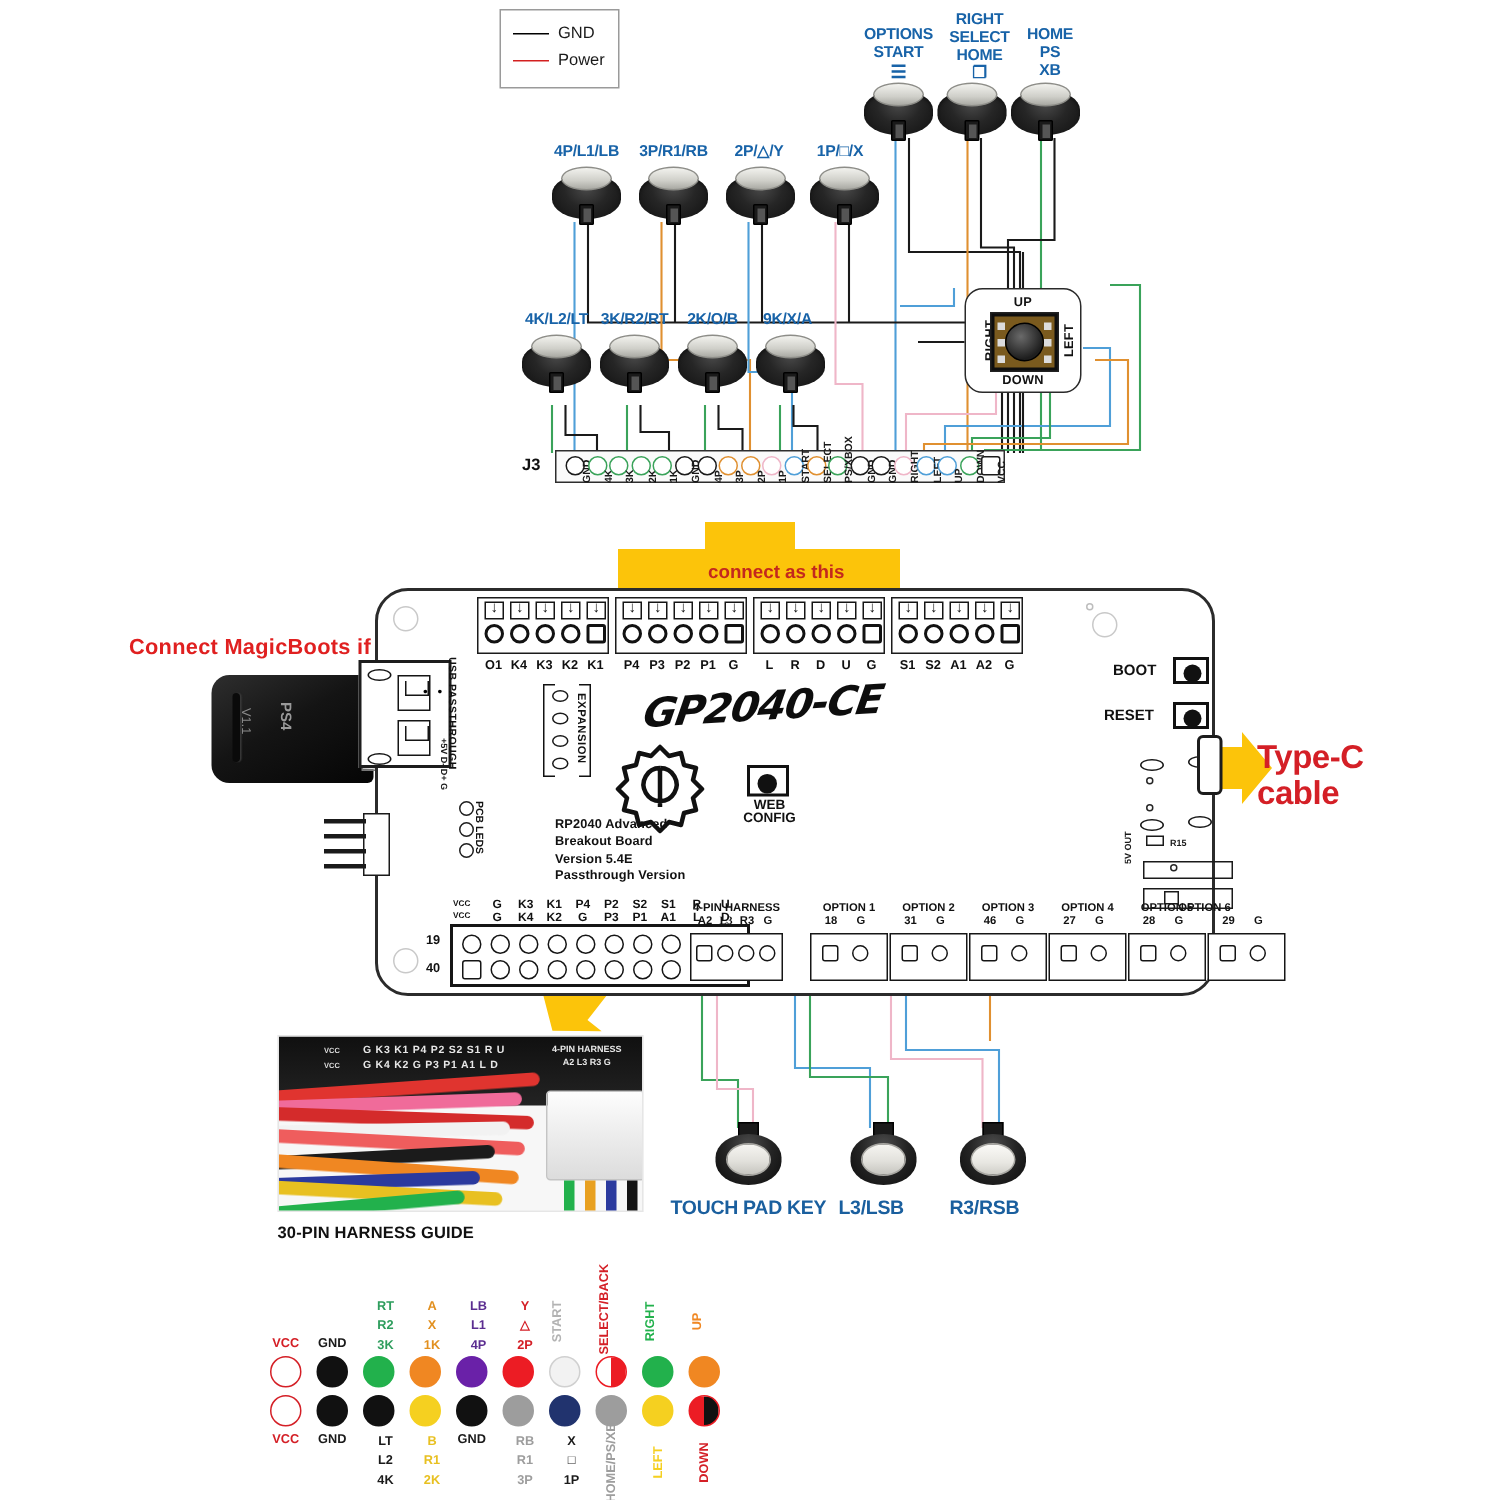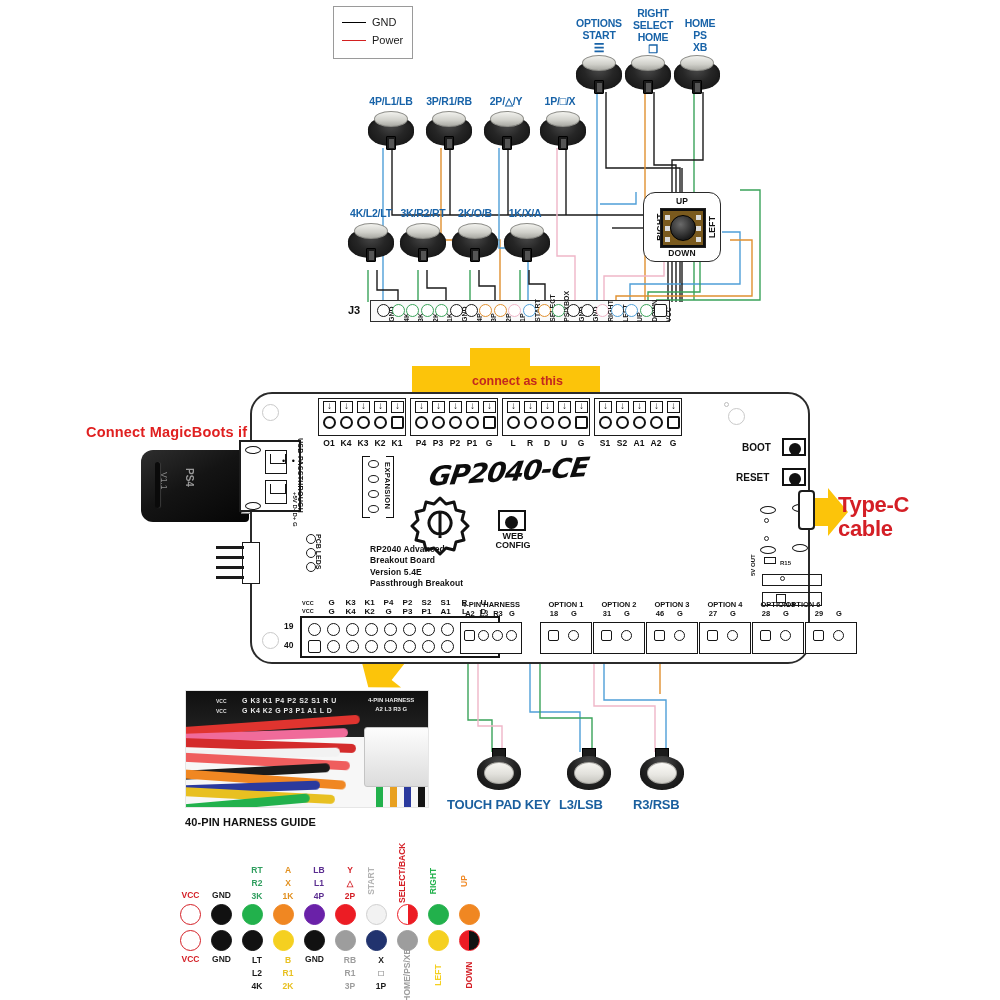--- a/index.html
+++ b/index.html
@@ -519,21 +519,21 @@
 </div>
 <div class="arcade" style="left:540px;top:110px;">
   <div class="body"></div>
   <div class="cap"></div>
   <div class="tab"></div>
 </div>
 
 <div class="abs btn-label" style="left:340px;top:208px;width:62px;">4K/L2/LT</div>
 <div class="abs btn-label" style="left:392px;top:208px;width:62px;">3K/R2/RT</div>
 <div class="abs btn-label" style="left:446px;top:208px;width:58px;">2K/O/B</div>
-<div class="abs btn-label" style="left:497px;top:208px;width:56px;">1K/X/A</div>
+<div class="abs btn-label" style="left:497px;top:208px;width:56px;">9K/X/A</div>
 
 <div class="arcade" style="left:348px;top:222px;">
   <div class="body"></div>
   <div class="cap"></div>
   <div class="tab"></div>
 </div>
 <div class="arcade" style="left:400px;top:222px;">
   <div class="body"></div>
   <div class="cap"></div>
   <div class="tab"></div>
@@ -755,21 +755,21 @@
     <div class="txt">
       <div>WEB</div>
       <div>CONFIG</div>
     </div>
   </div>
 
   <div id="board-info">
     <div>RP2040 Advanced</div>
     <div>Breakout Board</div>
     <div>Version 5.4E</div>
-    <div>Passthrough Breakout</div>
+    <div>Passthrough Version</div>
   </div>
 
   <div id="conn20">
       <div class="c20pin" style="left: 6px; top: 5px;"></div>
       <div class="c20pin" style="left: 25px; top: 5px;"></div>
       <div class="c20pin" style="left: 44px; top: 5px;"></div>
       <div class="c20pin" style="left: 63px; top: 5px;"></div>
       <div class="c20pin" style="left: 82px; top: 5px;"></div>
       <div class="c20pin" style="left: 101px; top: 5px;"></div>
       <div class="c20pin" style="left: 120px; top: 5px;"></div>
@@ -911,21 +911,21 @@
     <div class="w" style="left:-6px;top:64px;width:140px;background:#2b3a9e;transform:rotate(-2deg);"></div>
     <div class="w" style="left:-6px;top:72px;width:155px;background:#e8c021;transform:rotate(3deg);"></div>
     <div class="w" style="left:-6px;top:80px;width:130px;background:#22b14c;transform:rotate(-5deg);"></div>
   </div>
   <div class="connshell"></div>
   <div class="cw" style="left:190px;background:#22b14c;"></div>
   <div class="cw" style="left:204px;background:#e8a020;"></div>
   <div class="cw" style="left:218px;background:#2b3a9e;"></div>
   <div class="cw" style="left:232px;background:#141414;"></div>
 </div>
-<div class="abs" id="harness-caption">40-PIN HARNESS GUIDE</div>
+<div class="abs" id="harness-caption">30-PIN HARNESS GUIDE</div>
 
 <div class="pushbtn" style="left:477px;top:748px;">
   <div class="stem"></div>
   <div class="shell"></div>
   <div class="face"></div>
 </div>
 <div class="pushbtn" style="left:567px;top:748px;">
   <div class="stem"></div>
   <div class="shell"></div>
   <div class="face"></div>

